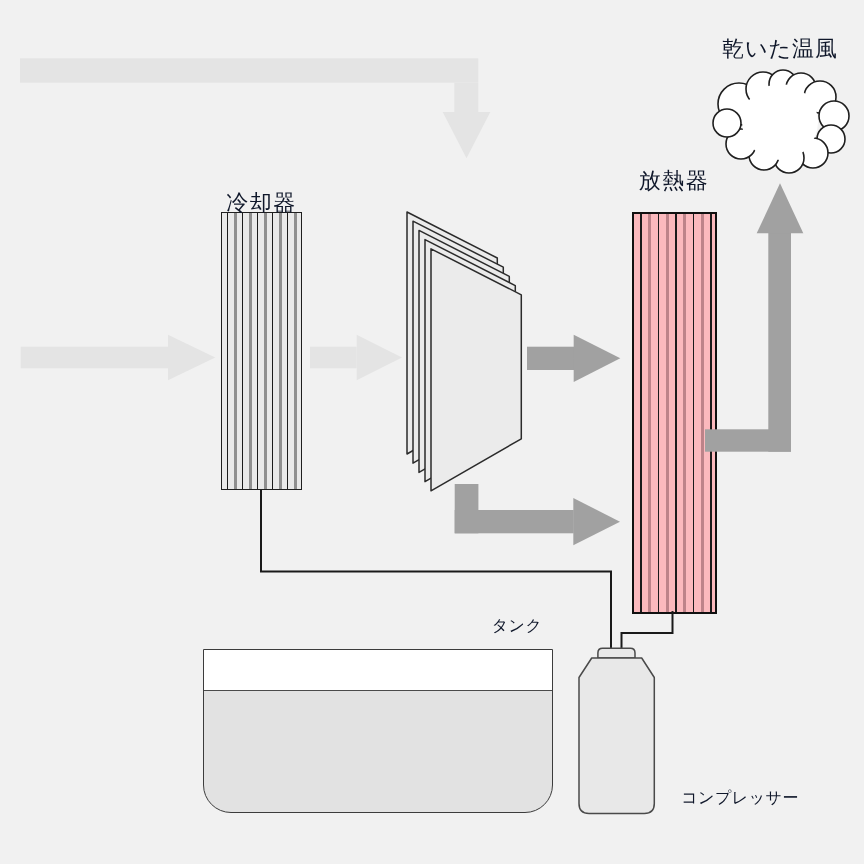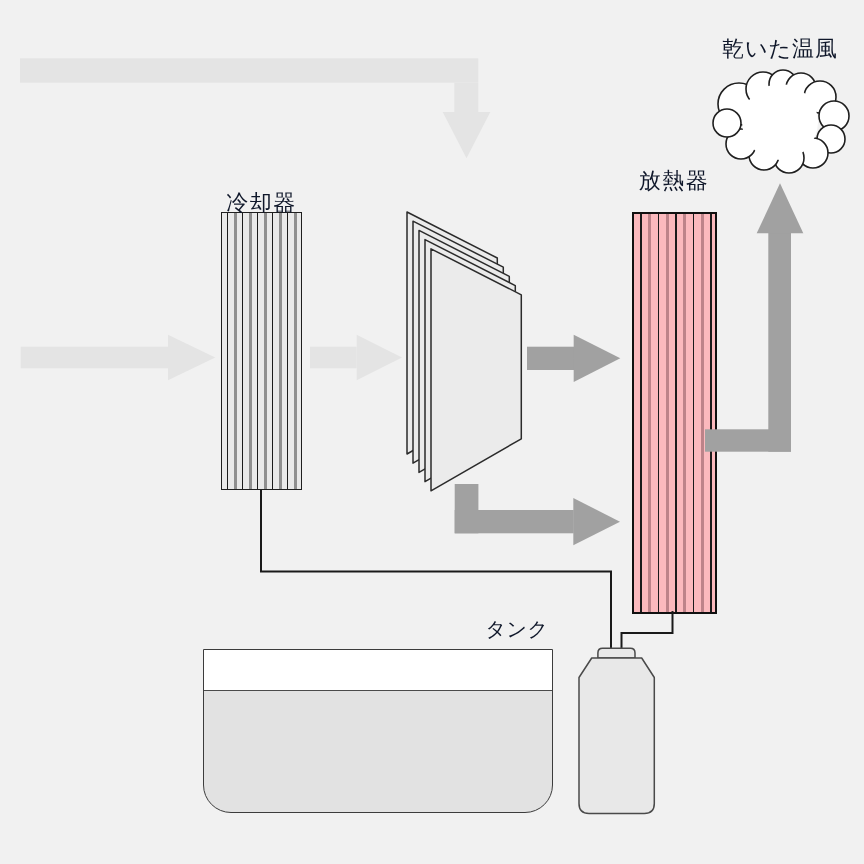--- a/index.html
+++ b/index.html
@@ -46,21 +46,21 @@
       #e2e2e2 41px, #e2e2e2 100%);
   }
   .label{
     position:absolute;
     color:#0f172a;
     white-space:nowrap;
     transform:translateX(-50%);
     font-weight:500;
   }
   .lbl-top{font-size:22px;letter-spacing:1.5px;}
-  .lbl-sm{font-size:20px;letter-spacing:0.5px;}
+  .lbl-sm{font-size:16px;letter-spacing:0.5px;}
 </style>
 </head>
 <body>
 
 <div class="canvas">
 
   <div class="cooler"></div>
   <div class="radiator"></div>
   <div class="tank"></div>
 
@@ -133,13 +133,14 @@
     <g>
       <path d="M597.9 658 L597.9 653 Q597.9 648.3 602.6 648.3 L630.3 648.3 Q635 648.3 635 653 L635 658 Z" fill="#e8e8e8" stroke="#4a4a4a" stroke-width="1.5"></path>
       <path d="M591.7 658 L641.7 658 L654.3 677.5 L654.3 803.5 Q654.3 813.5 644.3 813.5 L589 813.5 Q579 813.5 579 803.5 L579 677.5 Z" fill="#e8e8e8" stroke="#4a4a4a" stroke-width="1.5" stroke-linejoin="round"></path>
     </g>
   </svg>
 
   <div class="label lbl-top" style="left:261.5px;top:188px;">冷却器</div>
   <div class="label lbl-top" style="left:674px;top:166px;">放熱器</div>
   <div class="label lbl-top" style="left:780px;top:34px;letter-spacing:1px;">乾いた温風</div>
   <div class="label lbl-sm" style="left:517px;top:616px;">タンク</div>
+  <div class="label lbl-sm" style="left:740px;top:788px;">コンプレッサー</div>
 </div>
 
 </body></html>

